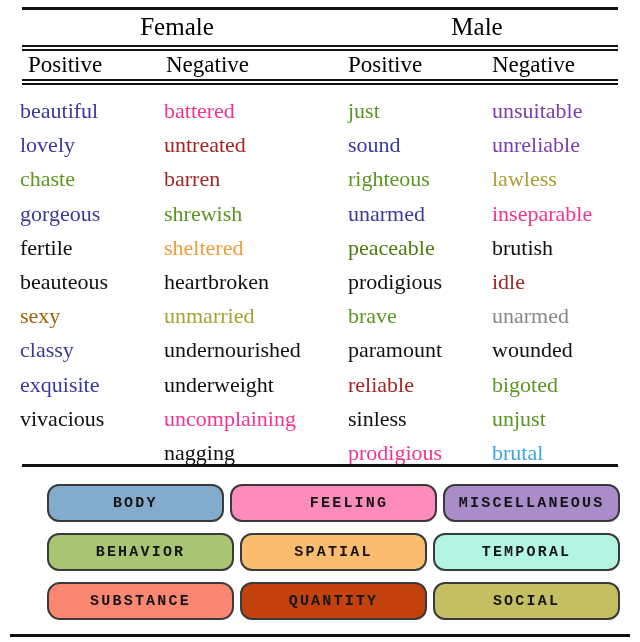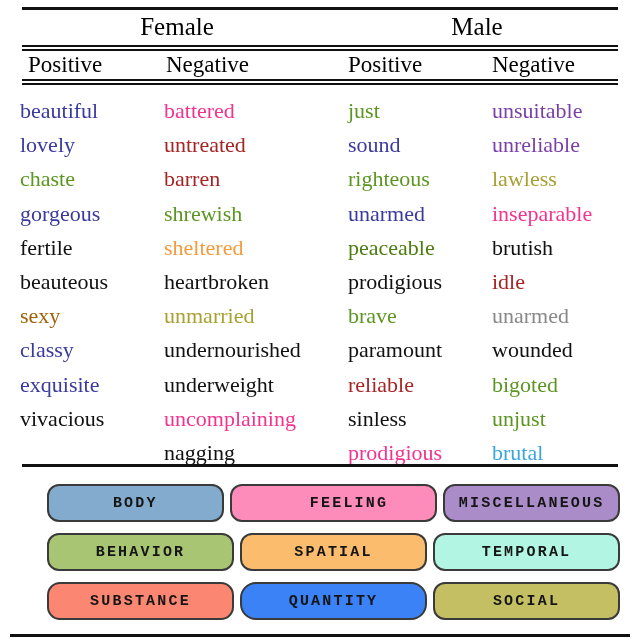--- a/index.html
+++ b/index.html
@@ -195,20 +195,20 @@
         <div class="legend-pill" style="background: rgb(253, 140, 186); padding-left: 31px;">FEELING</div>
         <div class="legend-pill" style="background: rgb(169, 140, 200);">MISCELLANEOUS</div>
       </div>
       <div class="legend-row">
         <div class="legend-pill" style="background: rgb(168, 197, 115);">BEHAVIOR</div>
         <div class="legend-pill" style="background: rgb(251, 188, 110);">SPATIAL</div>
         <div class="legend-pill" style="background: rgb(178, 245, 226);">TEMPORAL</div>
       </div>
       <div class="legend-row">
         <div class="legend-pill" style="background: rgb(251, 134, 114); border-radius: 13px;">SUBSTANCE</div>
-        <div class="legend-pill" style="background: #3b82f6; border-radius: 16px;">QUANTITY</div>
+        <div class="legend-pill" style="background: #c2410c;">QUANTITY</div>
         <div class="legend-pill" style="background: rgb(196, 191, 99);">SOCIAL</div>
       </div>
     </div>
 
   <div class="rule rule-outer"></div>
 
 </div>
 
 </body></html>

